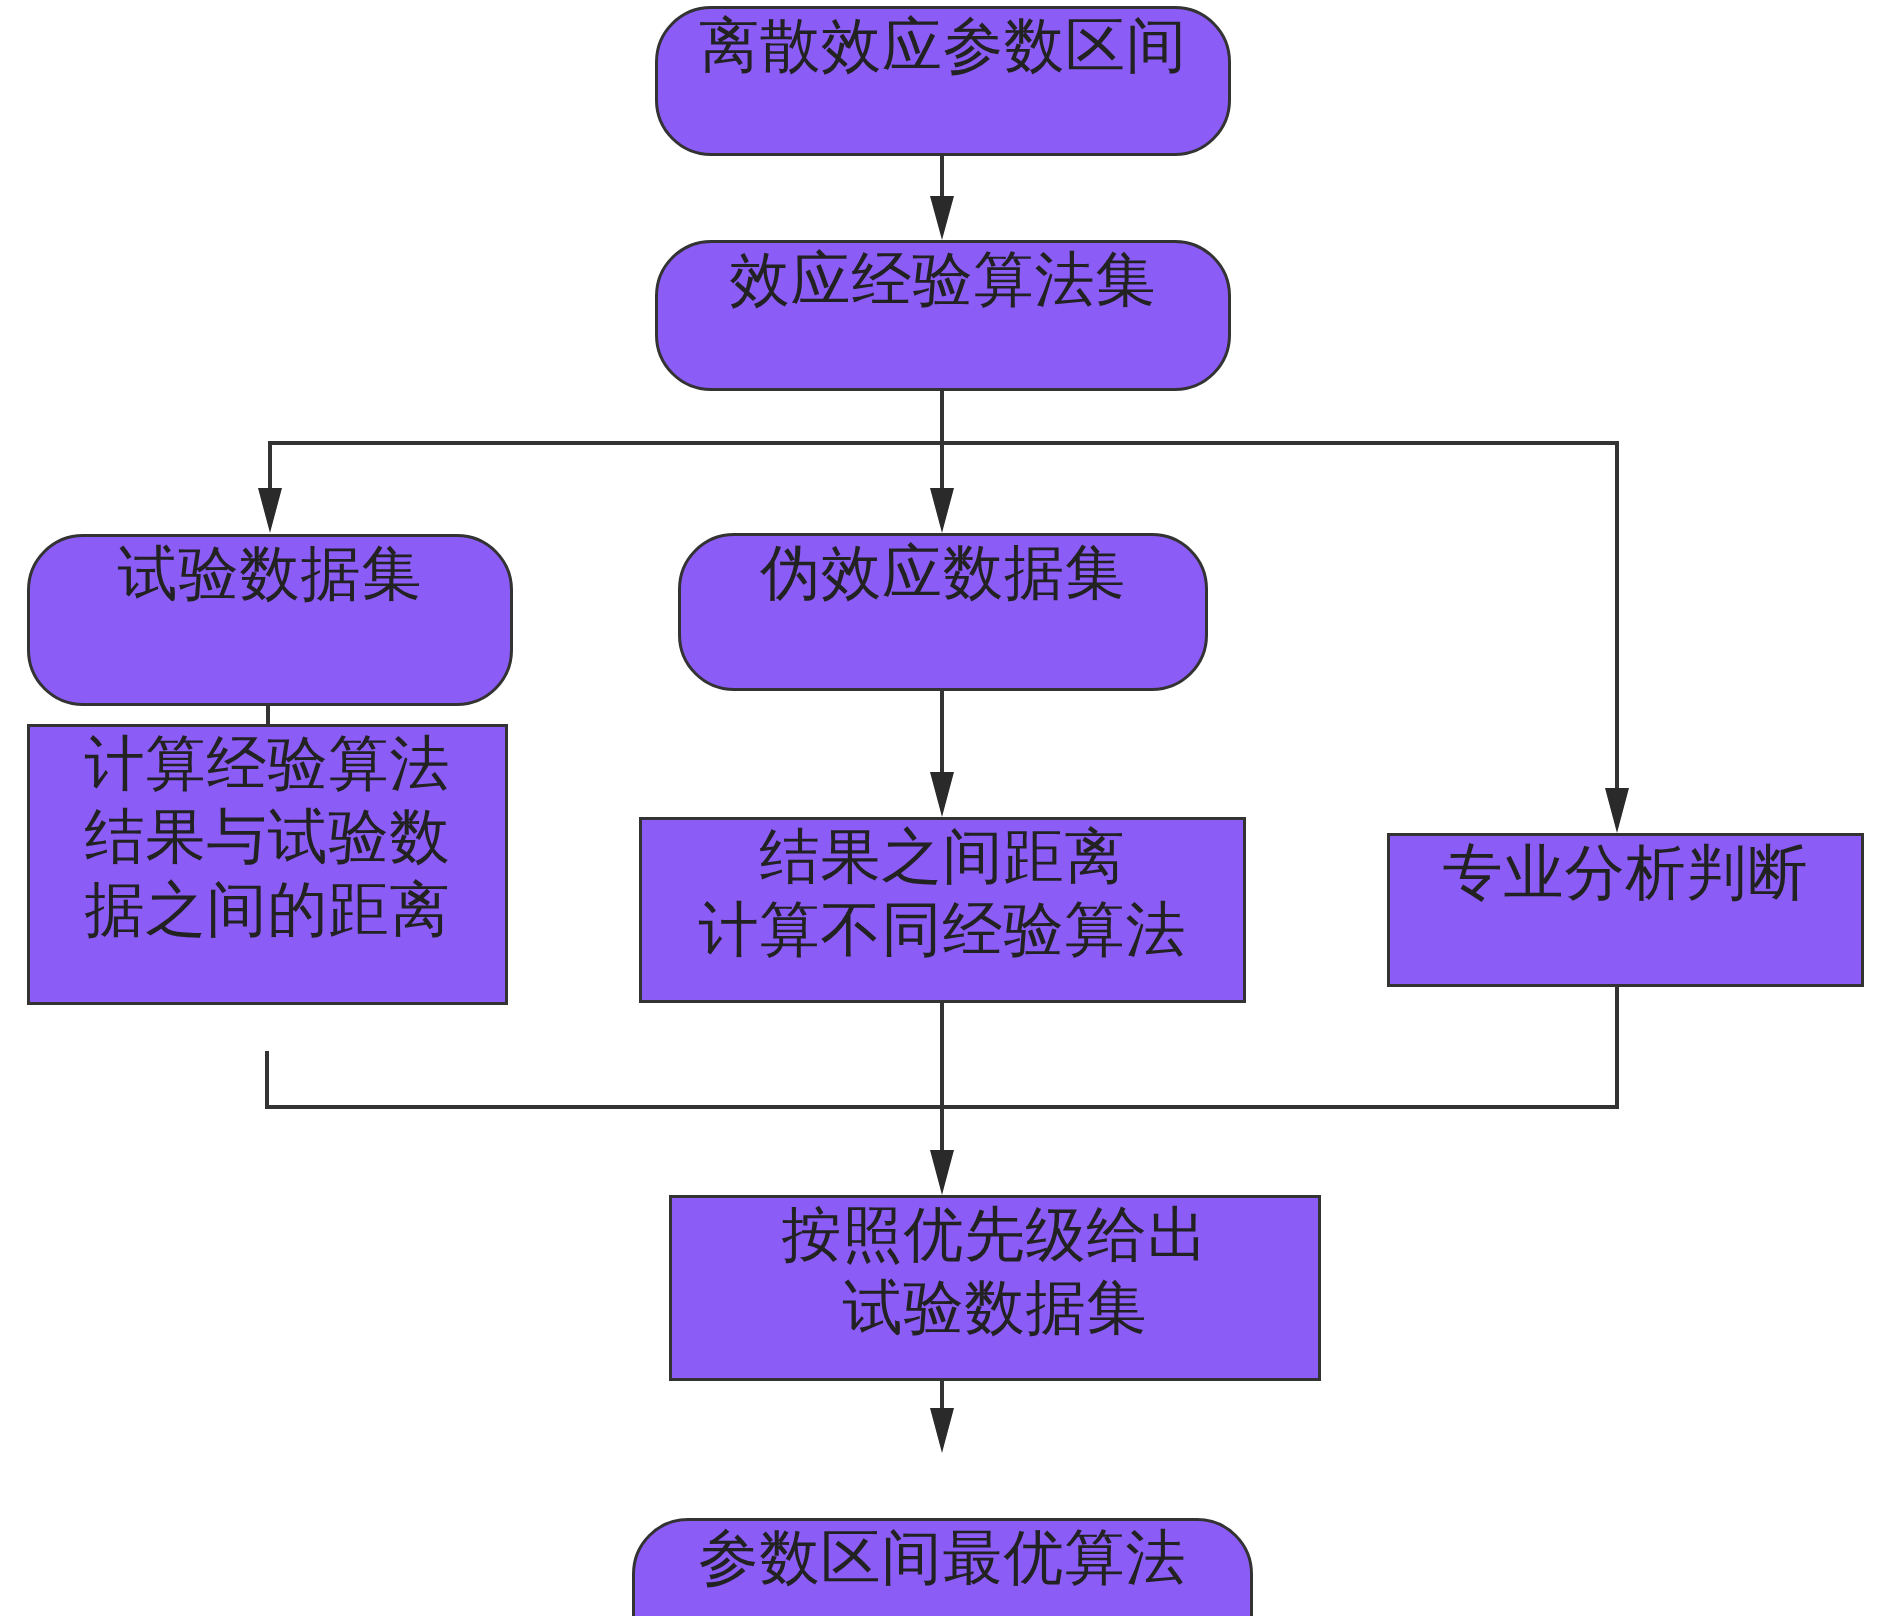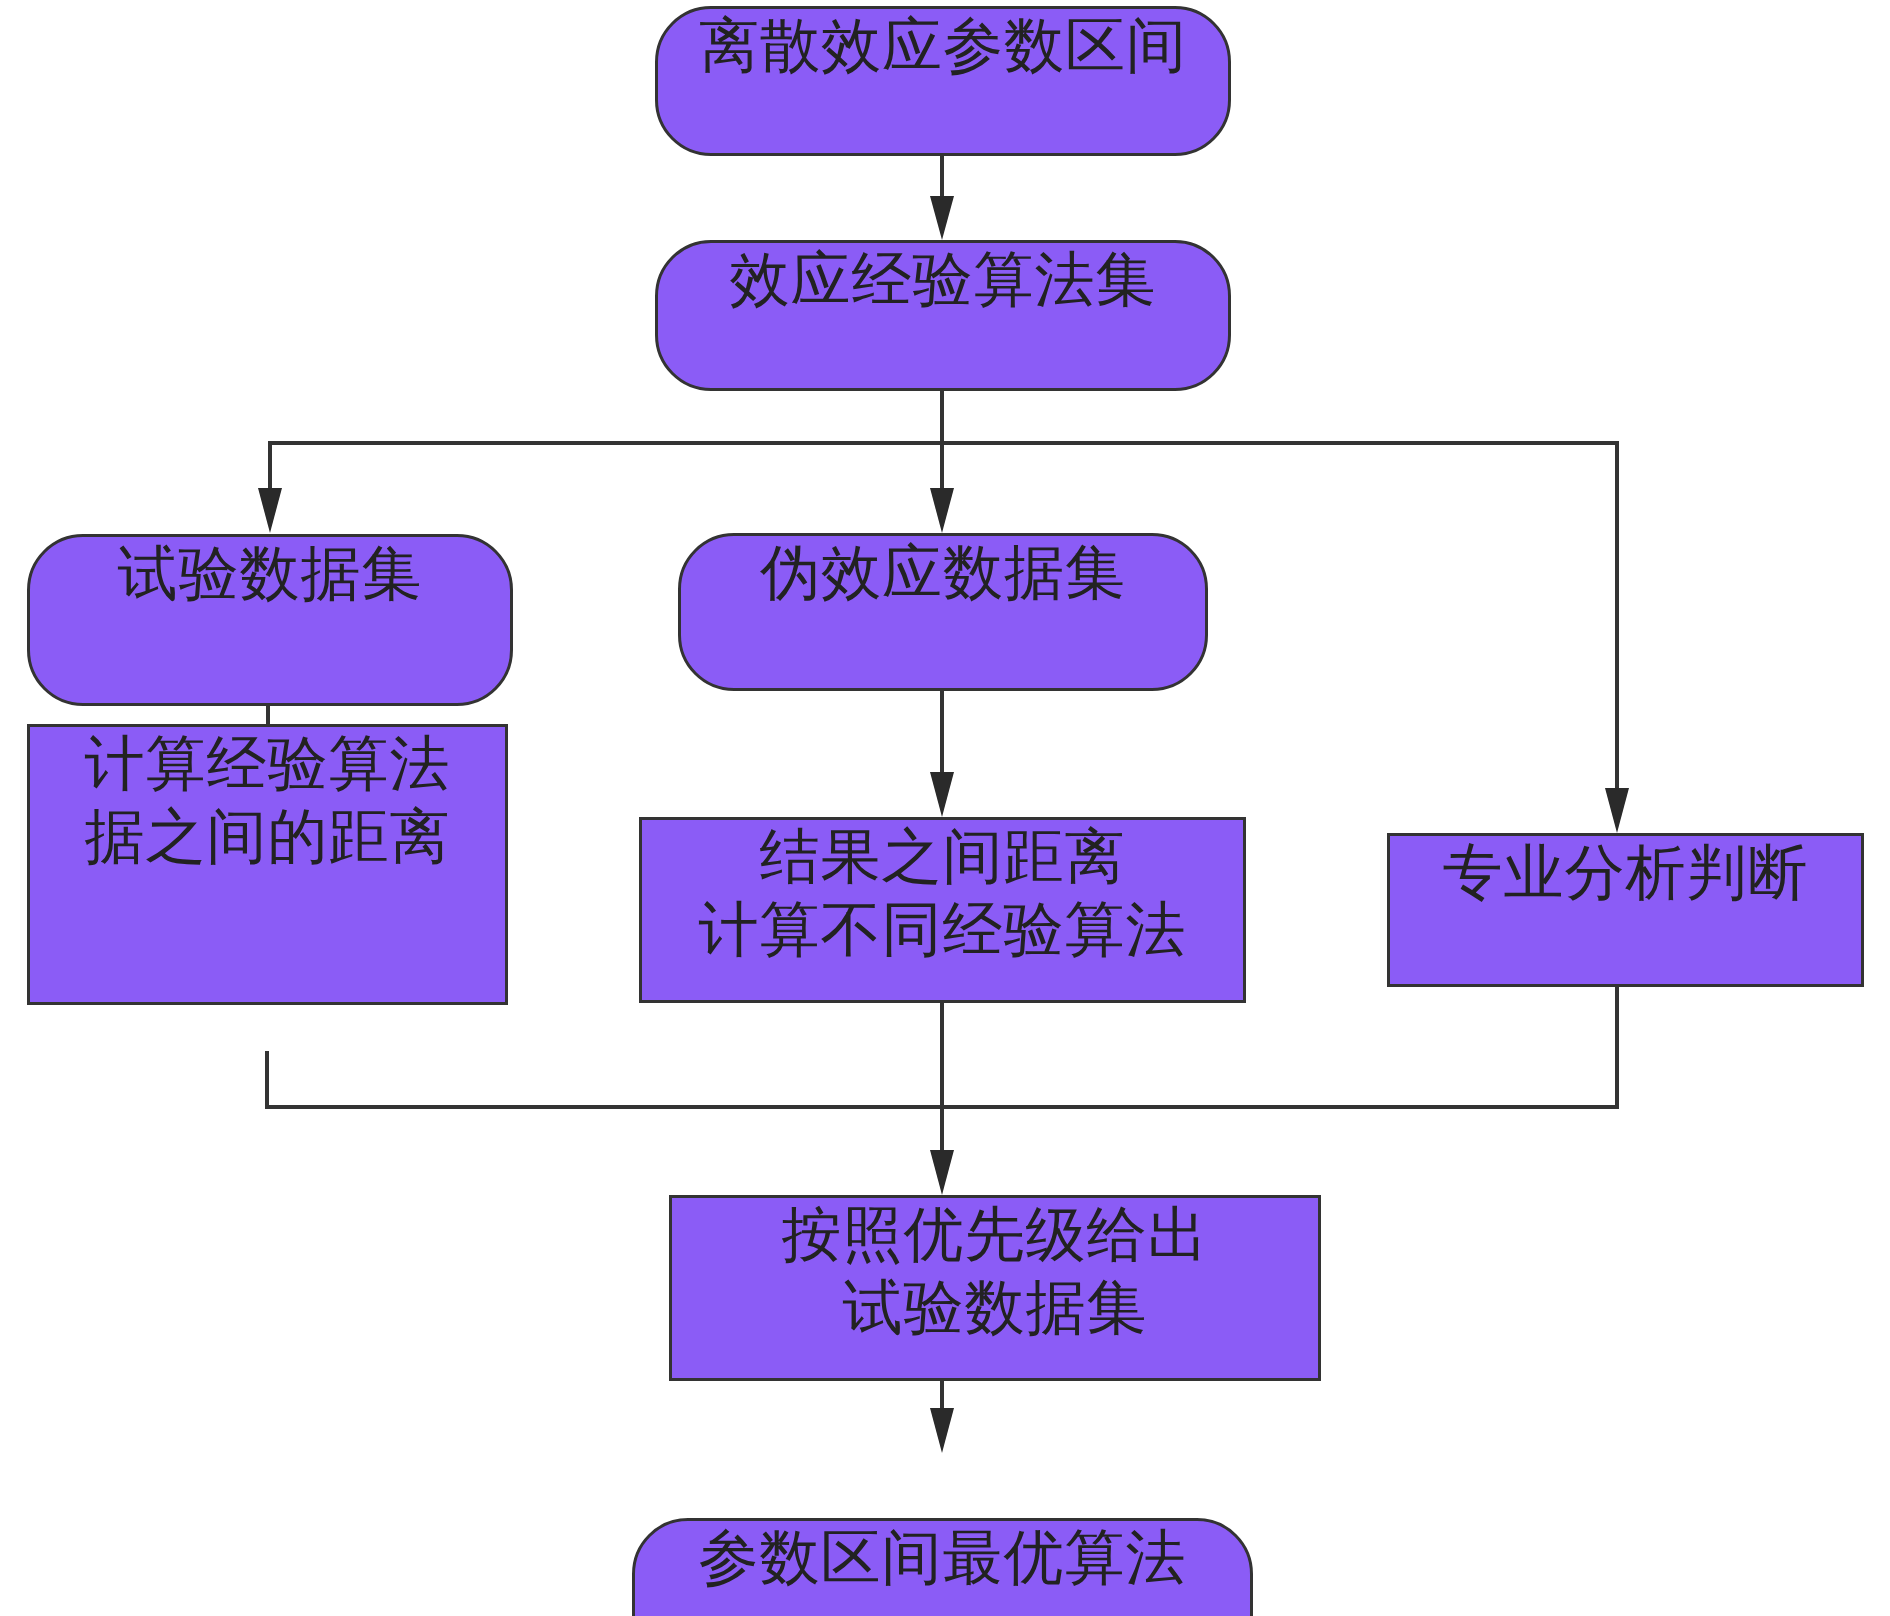--- a/index.html
+++ b/index.html
@@ -90,20 +90,21 @@
 
 <div class="node rounded" id="n-pseudo">
   <span class="label">
     <span class="line">伪效应数据集</span>
   </span>
 </div>
 
 <div class="node" id="n-calc1">
   <span class="label">
     <span class="line">计算经验算法</span>
+    <span class="line">结果与试验数</span>
     <span class="line">据之间的距离</span>
   </span>
 </div>
 
 <div class="node" id="n-calc2">
   <span class="label">
     <span class="line">结果之间距离</span>
     <span class="line">计算不同经验算法</span>
   </span>
 </div>

